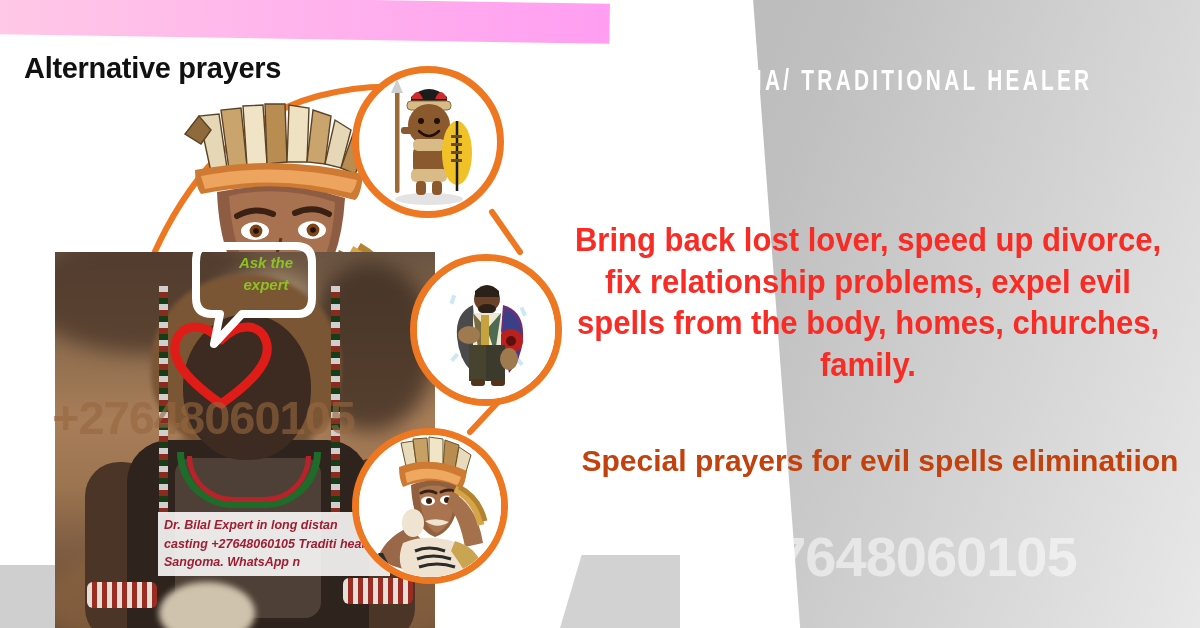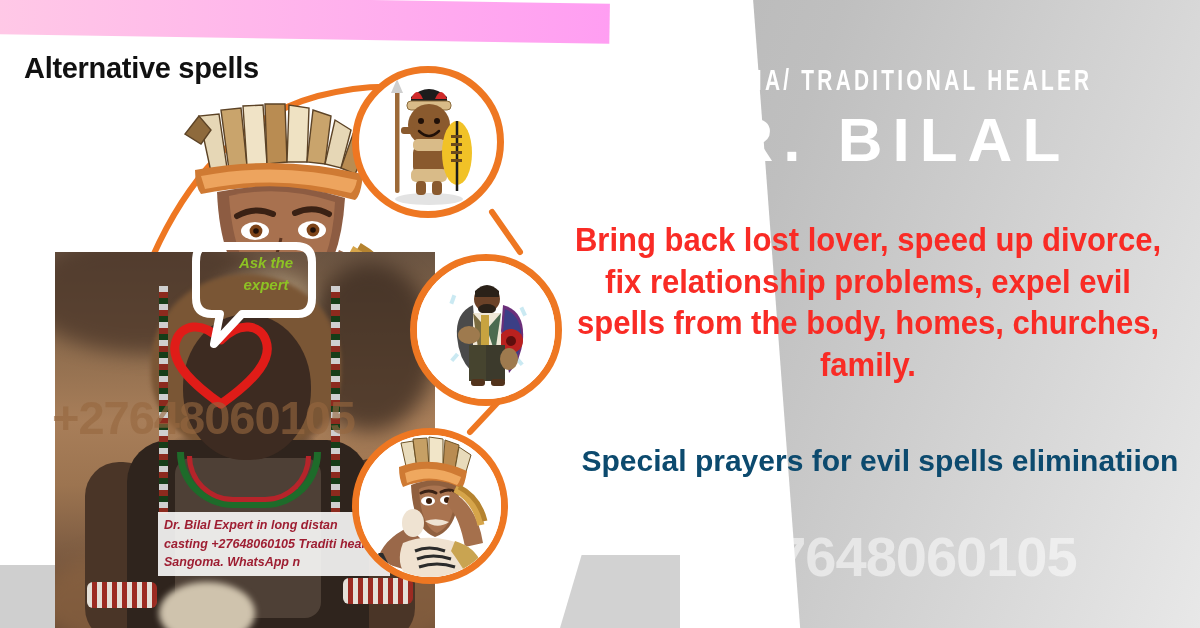--- a/index.html
+++ b/index.html
@@ -139,41 +139,41 @@
     font-size:62px; font-weight:bold; color:#ffffff; letter-spacing:10px;
     line-height:1.05;
   }
   .redtext {
     position:absolute; left:543px; top:219px; width:650px; text-align:center;
     font-size:33px; font-weight:bold; color:#f92b25; line-height:1.26;
     transform:scaleX(0.94); transform-origin:center top;
   }
   .blacktext {
     position:absolute; left:580px; top:441px; width:600px; text-align:center;
-    font-size:30px; font-weight:bold; color:#0c4a6e; line-height:1.3;
+    font-size:30px; font-weight:bold; color:#c2410c; line-height:1.3;
   }
   .wm-right {
     position:absolute; left:600px; top:524px; width:590px; text-align:center;
     font-size:56px; font-weight:bold; color:rgba(255,255,255,0.52);
     letter-spacing:-1px; white-space:nowrap;
   }
 </style>
 </head>
 <body>
 
 <div id="poster">
 
   <div class="bar-pink"></div>
   <div class="bar-orange"></div>
 
   <div class="grey-panel"></div>
   <div class="grey-foot"></div>
   <div class="grey-foot2"></div>
 
-  <div class="alt-heal">Alternative spells</div>
+  <div class="alt-heal">Alternative prayers</div>
 
   <svg class="arc-svg" viewBox="0 0 560 628">
     <path d="M 96 628 C 86 360, 160 138, 318 96 C 372 82, 420 84, 452 100" fill="none" stroke="#ee7722" stroke-width="6" stroke-linecap="round"></path>
     <path d="M 492 212 L 520 252" fill="none" stroke="#ee7722" stroke-width="6" stroke-linecap="round"></path>
     <path d="M 500 400 L 470 432" fill="none" stroke="#ee7722" stroke-width="6" stroke-linecap="round"></path>
   </svg>
 
   <svg class="hero-fig" viewBox="0 0 245 215">
     <g>
 
@@ -342,18 +342,17 @@
         <path d="M56 116 Q70 110 86 116"></path>
         <path d="M58 124 Q74 118 92 124"></path>
         <path d="M60 132 Q78 126 96 132"></path>
       </g>
       <path d="M96 106 Q116 112 122 128 L108 140 Q98 124 92 116 Z" fill="#c9a451"></path>
       <path d="M20 118 Q10 126 14 138 L34 138 Q28 126 24 118 Z" fill="#2b2b2b"></path>
     </svg>
   </div>
 
   <div class="kicker">SANGOMA/ TRADITIONAL HEALER</div>
-  <div class="bigname">DR. BILAL</div>
   <div class="redtext">Bring back lost lover, speed up divorce, fix relationship problems, expel evil spells from the body, homes, churches, family.</div>
   <div class="blacktext">Special prayers for  evil spells eliminatiion</div>
   <div class="wm-right">+27648060105</div>
 
 </div>
 
 </body></html>

